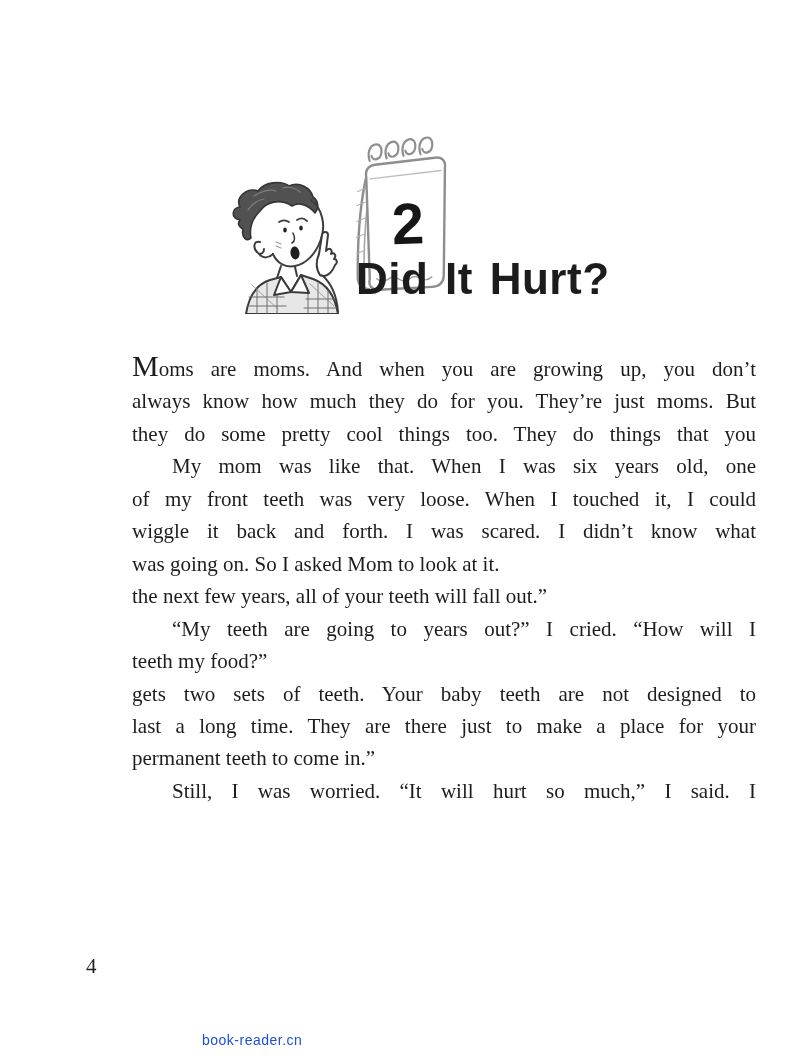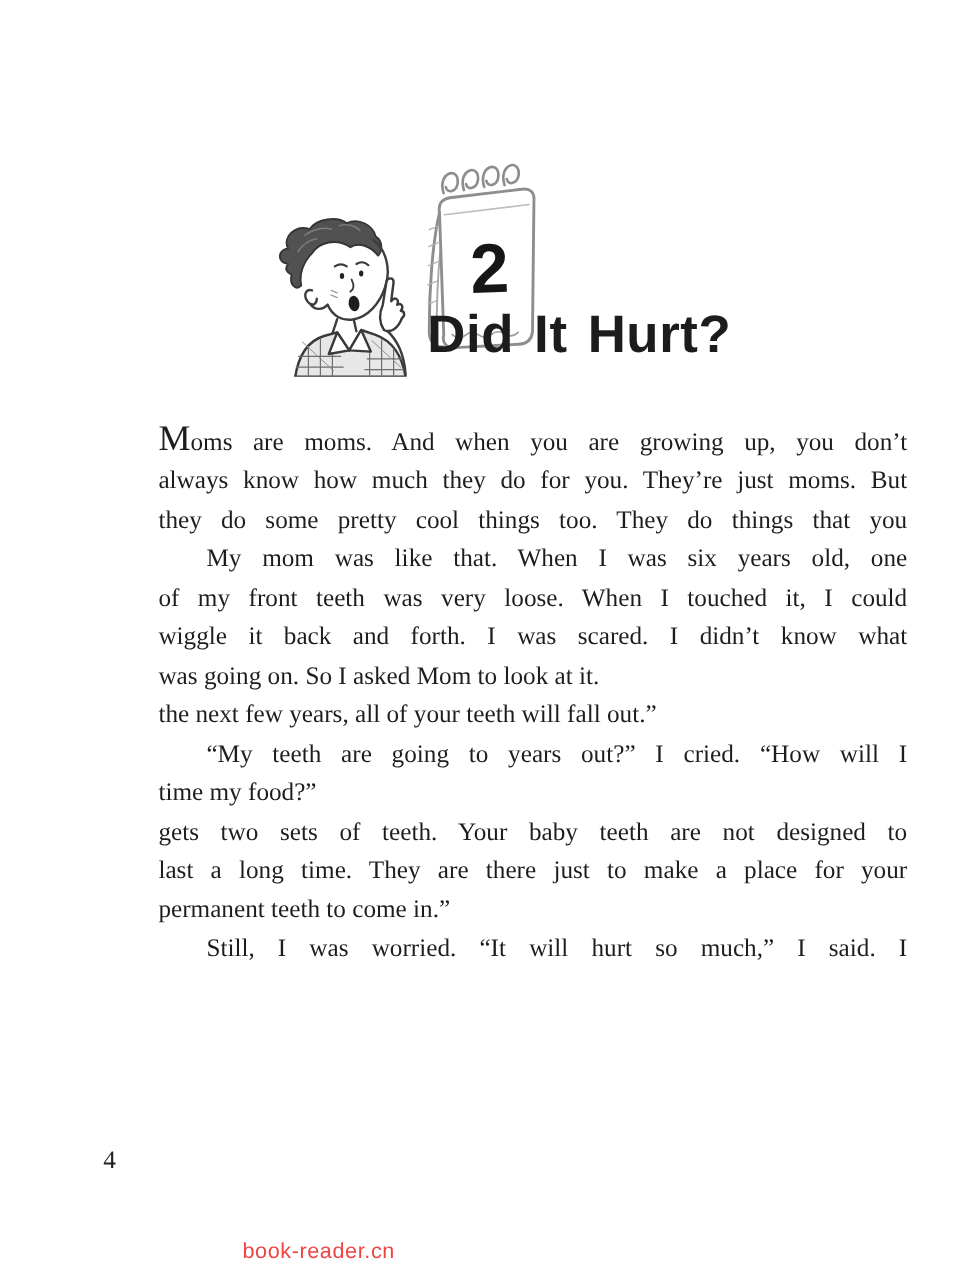--- a/index.html
+++ b/index.html
@@ -31,21 +31,21 @@
   .line.indent{text-indent:40px;}
   .dropcap{font-size:30px;line-height:32.45px;}
   
   .page-number{
     position:absolute;left:86px;top:954px;
     font-size:21px;color:#222;
   }
   .watermark{
     position:absolute;left:202px;top:1032px;
     font-family:"Liberation Sans",sans-serif;
-    font-size:18px;letter-spacing:0.5px;color:#ef4444;
+    font-size:14px;letter-spacing:0.5px;color:#1d4ed8;
   }
   svg{display:block;}
 </style>
 </head>
 <body>
 
 <div class="page">
 
   <svg class="boy-illo" viewBox="0 0 130 134" aria-hidden="true">
     <g fill="none" stroke="#3d3d3d" stroke-width="2" stroke-linecap="round" stroke-linejoin="round">
@@ -119,21 +119,21 @@
     <div class="line">they do some pretty cool things too. They do things that you</div>
 
     <div class="line indent">My mom was like that. When I was six years old, one</div>
     <div class="line">of my front teeth was very loose. When I touched it, I could</div>
     <div class="line">wiggle it back and forth. I was scared. I didn’t know what</div>
     <div class="line last">was going on. So I asked Mom to look at it.</div>
 
     <div class="line last">the next few years, all of your teeth will fall out.”</div>
 
     <div class="line indent">“My teeth are going to years out?” I cried. “How will I</div>
-    <div class="line last">time my food?”</div>
+    <div class="line last">teeth my food?”</div>
 
     <div class="line">gets two sets of teeth. Your baby teeth are not designed to</div>
     <div class="line">last a long time. They are there just to make a place for your</div>
     <div class="line last">permanent teeth to come in.”</div>
 
     <div class="line indent">Still, I was worried. “It will hurt so much,” I said. I</div>
   </div>
 
   <div class="page-number">4</div>
 

